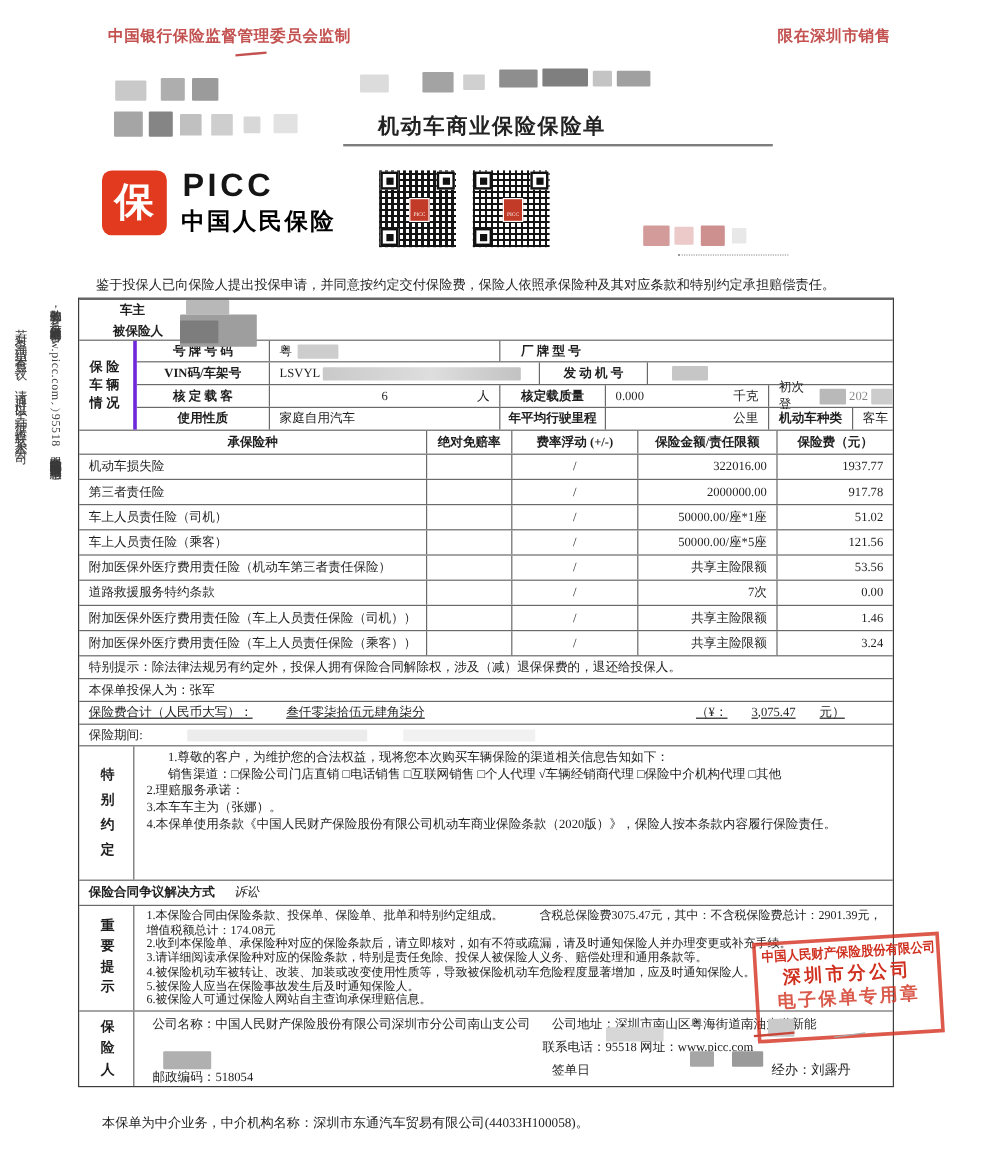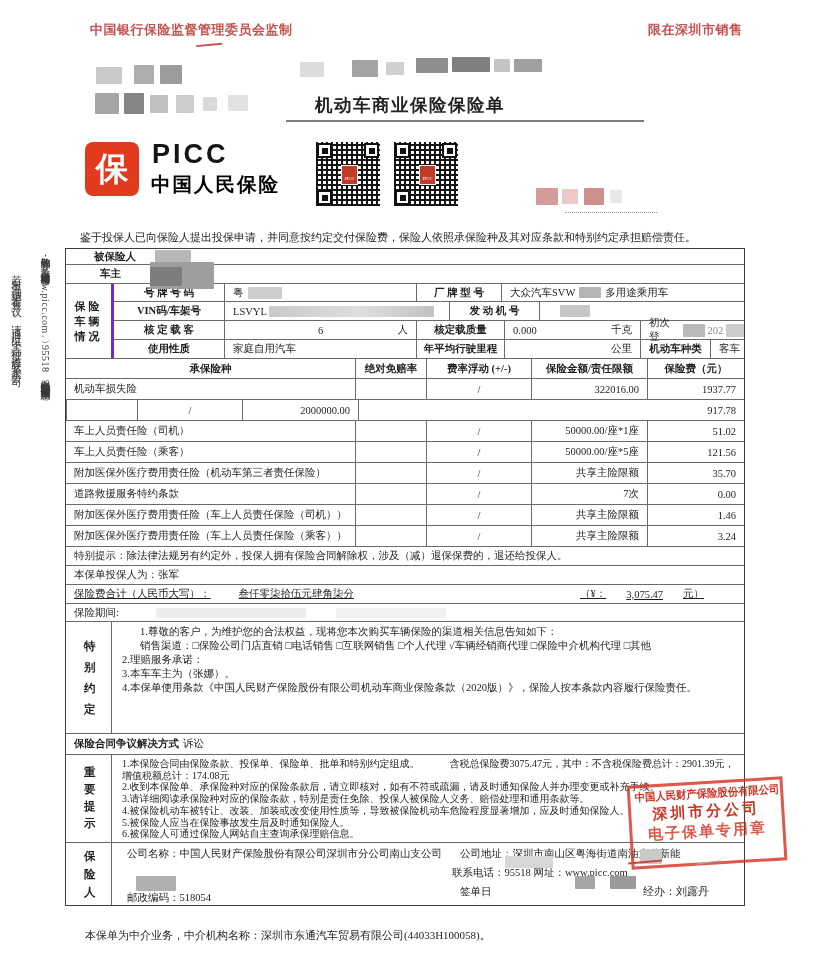--- a/index.html
+++ b/index.html
@@ -86,45 +86,40 @@
   </div>
   <div class="abs" style="left:565px;top:212px;width:92px;border-bottom:1px dotted #9a9a9a;"></div>
 
   <div class="vside abs" style="left:38px;top:250px;height:505px;font-size:10px;letter-spacing:.5px;">尊敬的客户，您可通过本公司官网（www.picc.com）、95518客服电话或附近的营业网点查询保险单信息。</div>
   <div class="vside abs" style="left:9px;top:266px;height:395px;font-size:10.5px;letter-spacing:4px;">若对查询结果有异议，请通过以上三种渠道联系本公司。</div>
 
   <div class="abs" style="left:80px;top:230px;width:660px;font-size:11px;">鉴于投保人已向保险人提出投保申请，并同意按约定交付保险费，保险人依照承保险种及其对应条款和特别约定承担赔偿责任。</div>
 
   <div id="policy-table">
 
+    <div class="trow" style="height:18px;">
+      <div class="c" style="padding-left:34px;font-weight:bold;">车主</div>
+    </div>
+
     <div class="trow first" style="height:15px;">
       <div class="c" style="padding-left:28px;font-weight:bold;">被保险人</div>
-    </div>
-
-    <div class="trow" style="height:18px;">
-      <div class="c" style="padding-left:34px;font-weight:bold;">车主</div>
     </div>
 
     <div class="sect" style="min-height:72px;">
       <div class="vlab" style="width:45px;">
         <div class="vtx" style="width:28px;line-height:15px;letter-spacing:3px;font-size:11px;">保险车辆情况</div>
       </div>
       <div style="flex:1;border-left:3px solid #6d28d9;">
         <div class="trow first" style="height:17px;">
           <div class="c ctr" style="width:110px;font-weight:bold;">号 牌 号 码</div>
           <div class="c bl pl8" style="width:192px;">
             <span>粤</span>
             <span class="rd-in" style="width:34px;height:12px;background:#cdcdcd;margin-left:4px;"></span>
           </div>
           <div class="c bl ctr" style="width:85px;font-weight:bold;">厂 牌 型 号</div>
-          <div class="c bl pl8" style="flex:1;">
-            <span>大众汽车SVW</span>
-            <span class="rd-in" style="width:22px;height:11px;background:#b5b5b5;margin:0 4px;"></span>
-            <span>多用途乘用车</span>
-          </div>
         </div>
         <div class="trow" style="height:18px;">
           <div class="c ctr" style="width:110px;font-weight:bold;">VIN码/车架号</div>
           <div class="c bl pl8" style="width:225px;">
             <span>LSVYL</span>
             <span class="rd-in" style="width:165px;height:11px;background:linear-gradient(90deg,#c9c9c9,#dedede 55%,#c2c2c2);margin-left:2px;"></span>
           </div>
           <div class="c bl ctr" style="width:90px;font-weight:bold;">发 动 机 号</div>
           <div class="c bl" style="flex:1;padding-left:20px;">
             <span class="rd-in" style="width:30px;height:12px;background:#c6c6c6;"></span>
@@ -168,20 +163,21 @@
     </div>
 
     <div class="trow" style="height:20px;">
       <div class="c pl8" style="width:289px;">机动车损失险</div>
       <div class="c bl" style="width:71px;"></div>
       <div class="c bl ctr" style="width:105px;">/</div>
       <div class="c bl rgt pr8" style="width:116px;">322016.00</div>
       <div class="c bl rgt pr8" style="flex:1;">1937.77</div>
     </div>
     <div class="trow" style="height:20px;">
+      <div class="c pl8" style="width:289px;">第三者责任险</div>
       <div class="c bl" style="width:71px;"></div>
       <div class="c bl ctr" style="width:105px;">/</div>
       <div class="c bl rgt pr8" style="width:116px;">2000000.00</div>
       <div class="c bl rgt pr8" style="flex:1;">917.78</div>
     </div>
     <div class="trow" style="height:20px;">
       <div class="c pl8" style="width:289px;">车上人员责任险（司机）</div>
       <div class="c bl" style="width:71px;"></div>
       <div class="c bl ctr" style="width:105px;">/</div>
       <div class="c bl rgt pr8" style="width:116px;">50000.00/座*1座</div>
@@ -192,21 +188,21 @@
       <div class="c bl" style="width:71px;"></div>
       <div class="c bl ctr" style="width:105px;">/</div>
       <div class="c bl rgt pr8" style="width:116px;">50000.00/座*5座</div>
       <div class="c bl rgt pr8" style="flex:1;">121.56</div>
     </div>
     <div class="trow" style="height:20px;">
       <div class="c pl8" style="width:289px;">附加医保外医疗费用责任险（机动车第三者责任保险）</div>
       <div class="c bl" style="width:71px;"></div>
       <div class="c bl ctr" style="width:105px;">/</div>
       <div class="c bl rgt pr8" style="width:116px;">共享主险限额</div>
-      <div class="c bl rgt pr8" style="flex:1;">35.70</div>
+      <div class="c bl rgt pr8" style="flex:1;">53.56</div>
     </div>
     <div class="trow" style="height:20px;">
       <div class="c pl8" style="width:289px;">道路救援服务特约条款</div>
       <div class="c bl" style="width:71px;"></div>
       <div class="c bl ctr" style="width:105px;">/</div>
       <div class="c bl rgt pr8" style="width:116px;">7次</div>
       <div class="c bl rgt pr8" style="flex:1;">0.00</div>
     </div>
     <div class="trow" style="height:20px;">
       <div class="c pl8" style="width:289px;">附加医保外医疗费用责任险（车上人员责任保险（司机））</div>
@@ -256,21 +252,21 @@
         <div class="sp-line ind">销售渠道：□保险公司门店直销 □电话销售 □互联网销售 □个人代理 √车辆经销商代理 □保险中介机构代理 □其他</div>
         <div class="sp-line">2.理赔服务承诺：</div>
         <div class="sp-line">3.本车车主为（张娜）。</div>
         <div class="sp-line">4.本保单使用条款《中国人民财产保险股份有限公司机动车商业保险条款（2020版）》，保险人按本条款内容履行保险责任。</div>
       </div>
     </div>
 
     <div class="trow" style="height:20px;">
       <div class="c pl8">
         <span style="font-weight:bold;">保险合同争议解决方式</span>
-        <span style="margin-left:4px;">诉讼</span>
+        <span style="margin-left:16px;font-style:italic;">诉讼</span>
       </div>
     </div>
 
     <div class="sect" style="min-height:82px;">
       <div class="vlab" style="width:45px;">
         <div class="vtx" style="width:14px;line-height:17px;font-size:11.5px;">重要提示</div>
       </div>
       <div class="body">
         <div class="imp-line">1.本保险合同由保险条款、投保单、保险单、批单和特别约定组成。　　　含税总保险费3075.47元，其中：不含税保险费总计：2901.39元，增值税额总计：174.08元</div>
         <div class="imp-line">2.收到本保险单、承保险种对应的保险条款后，请立即核对，如有不符或疏漏，请及时通知保险人并办理变更或补充手续。</div>

